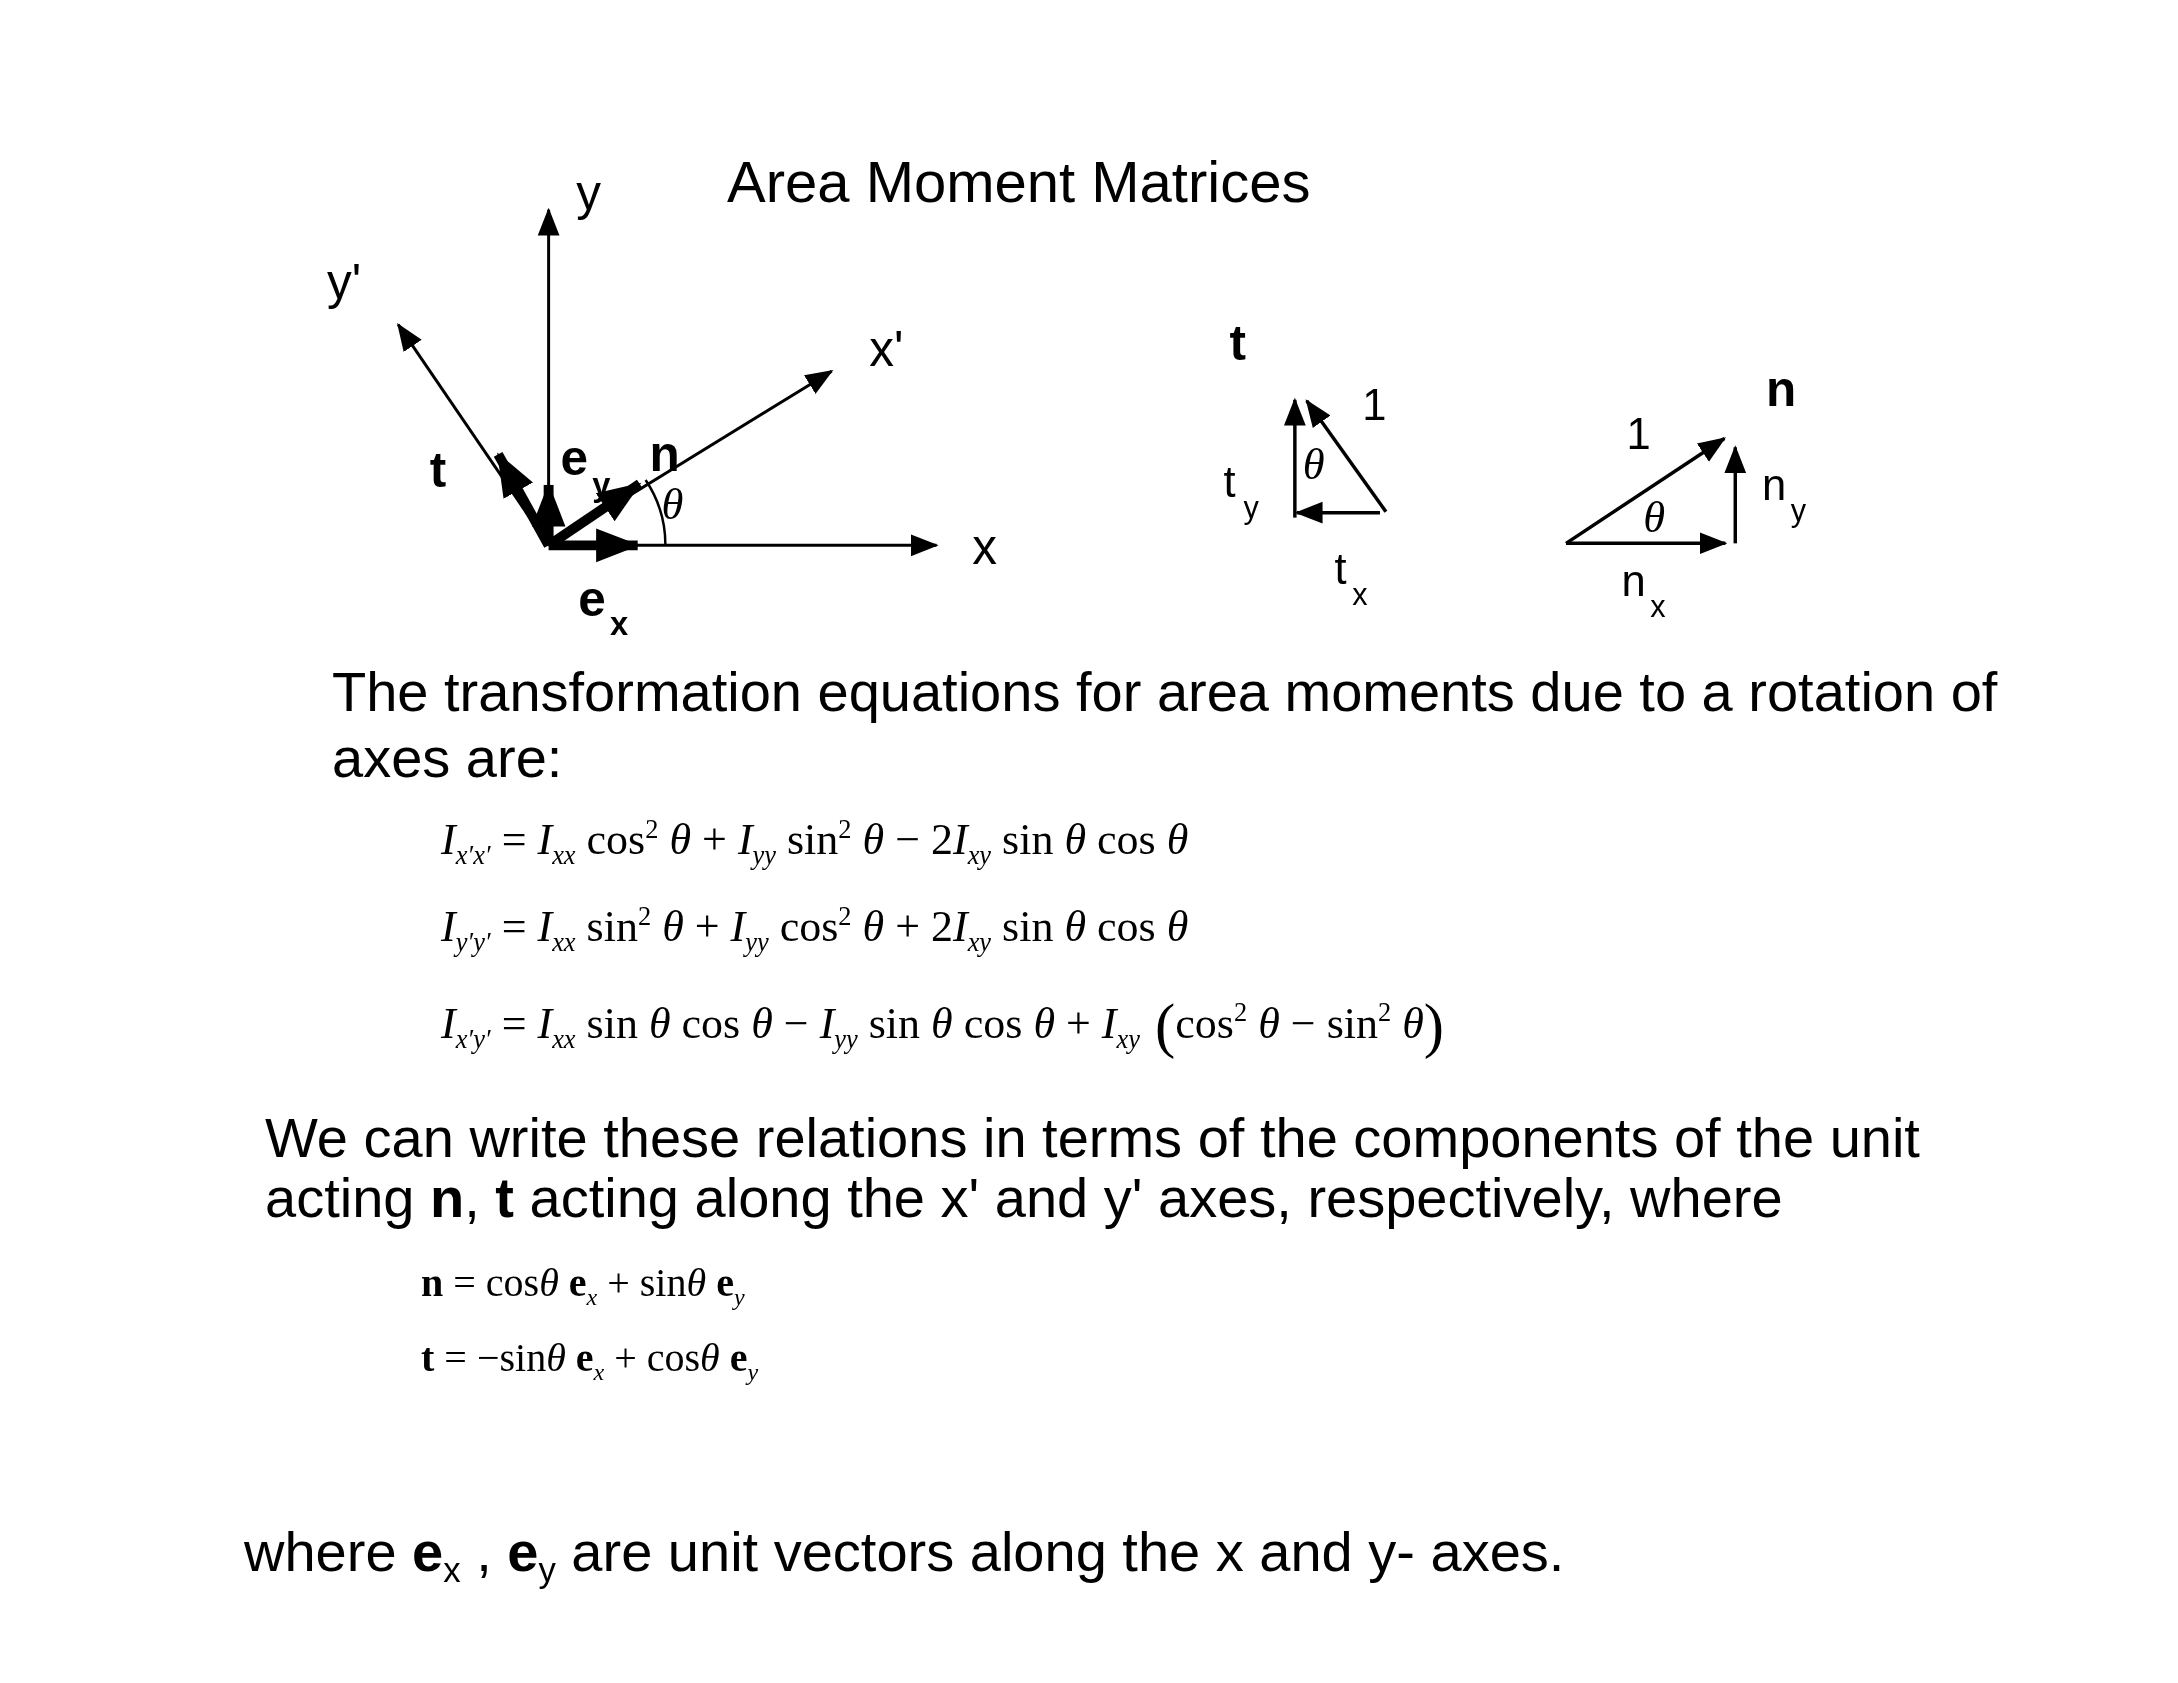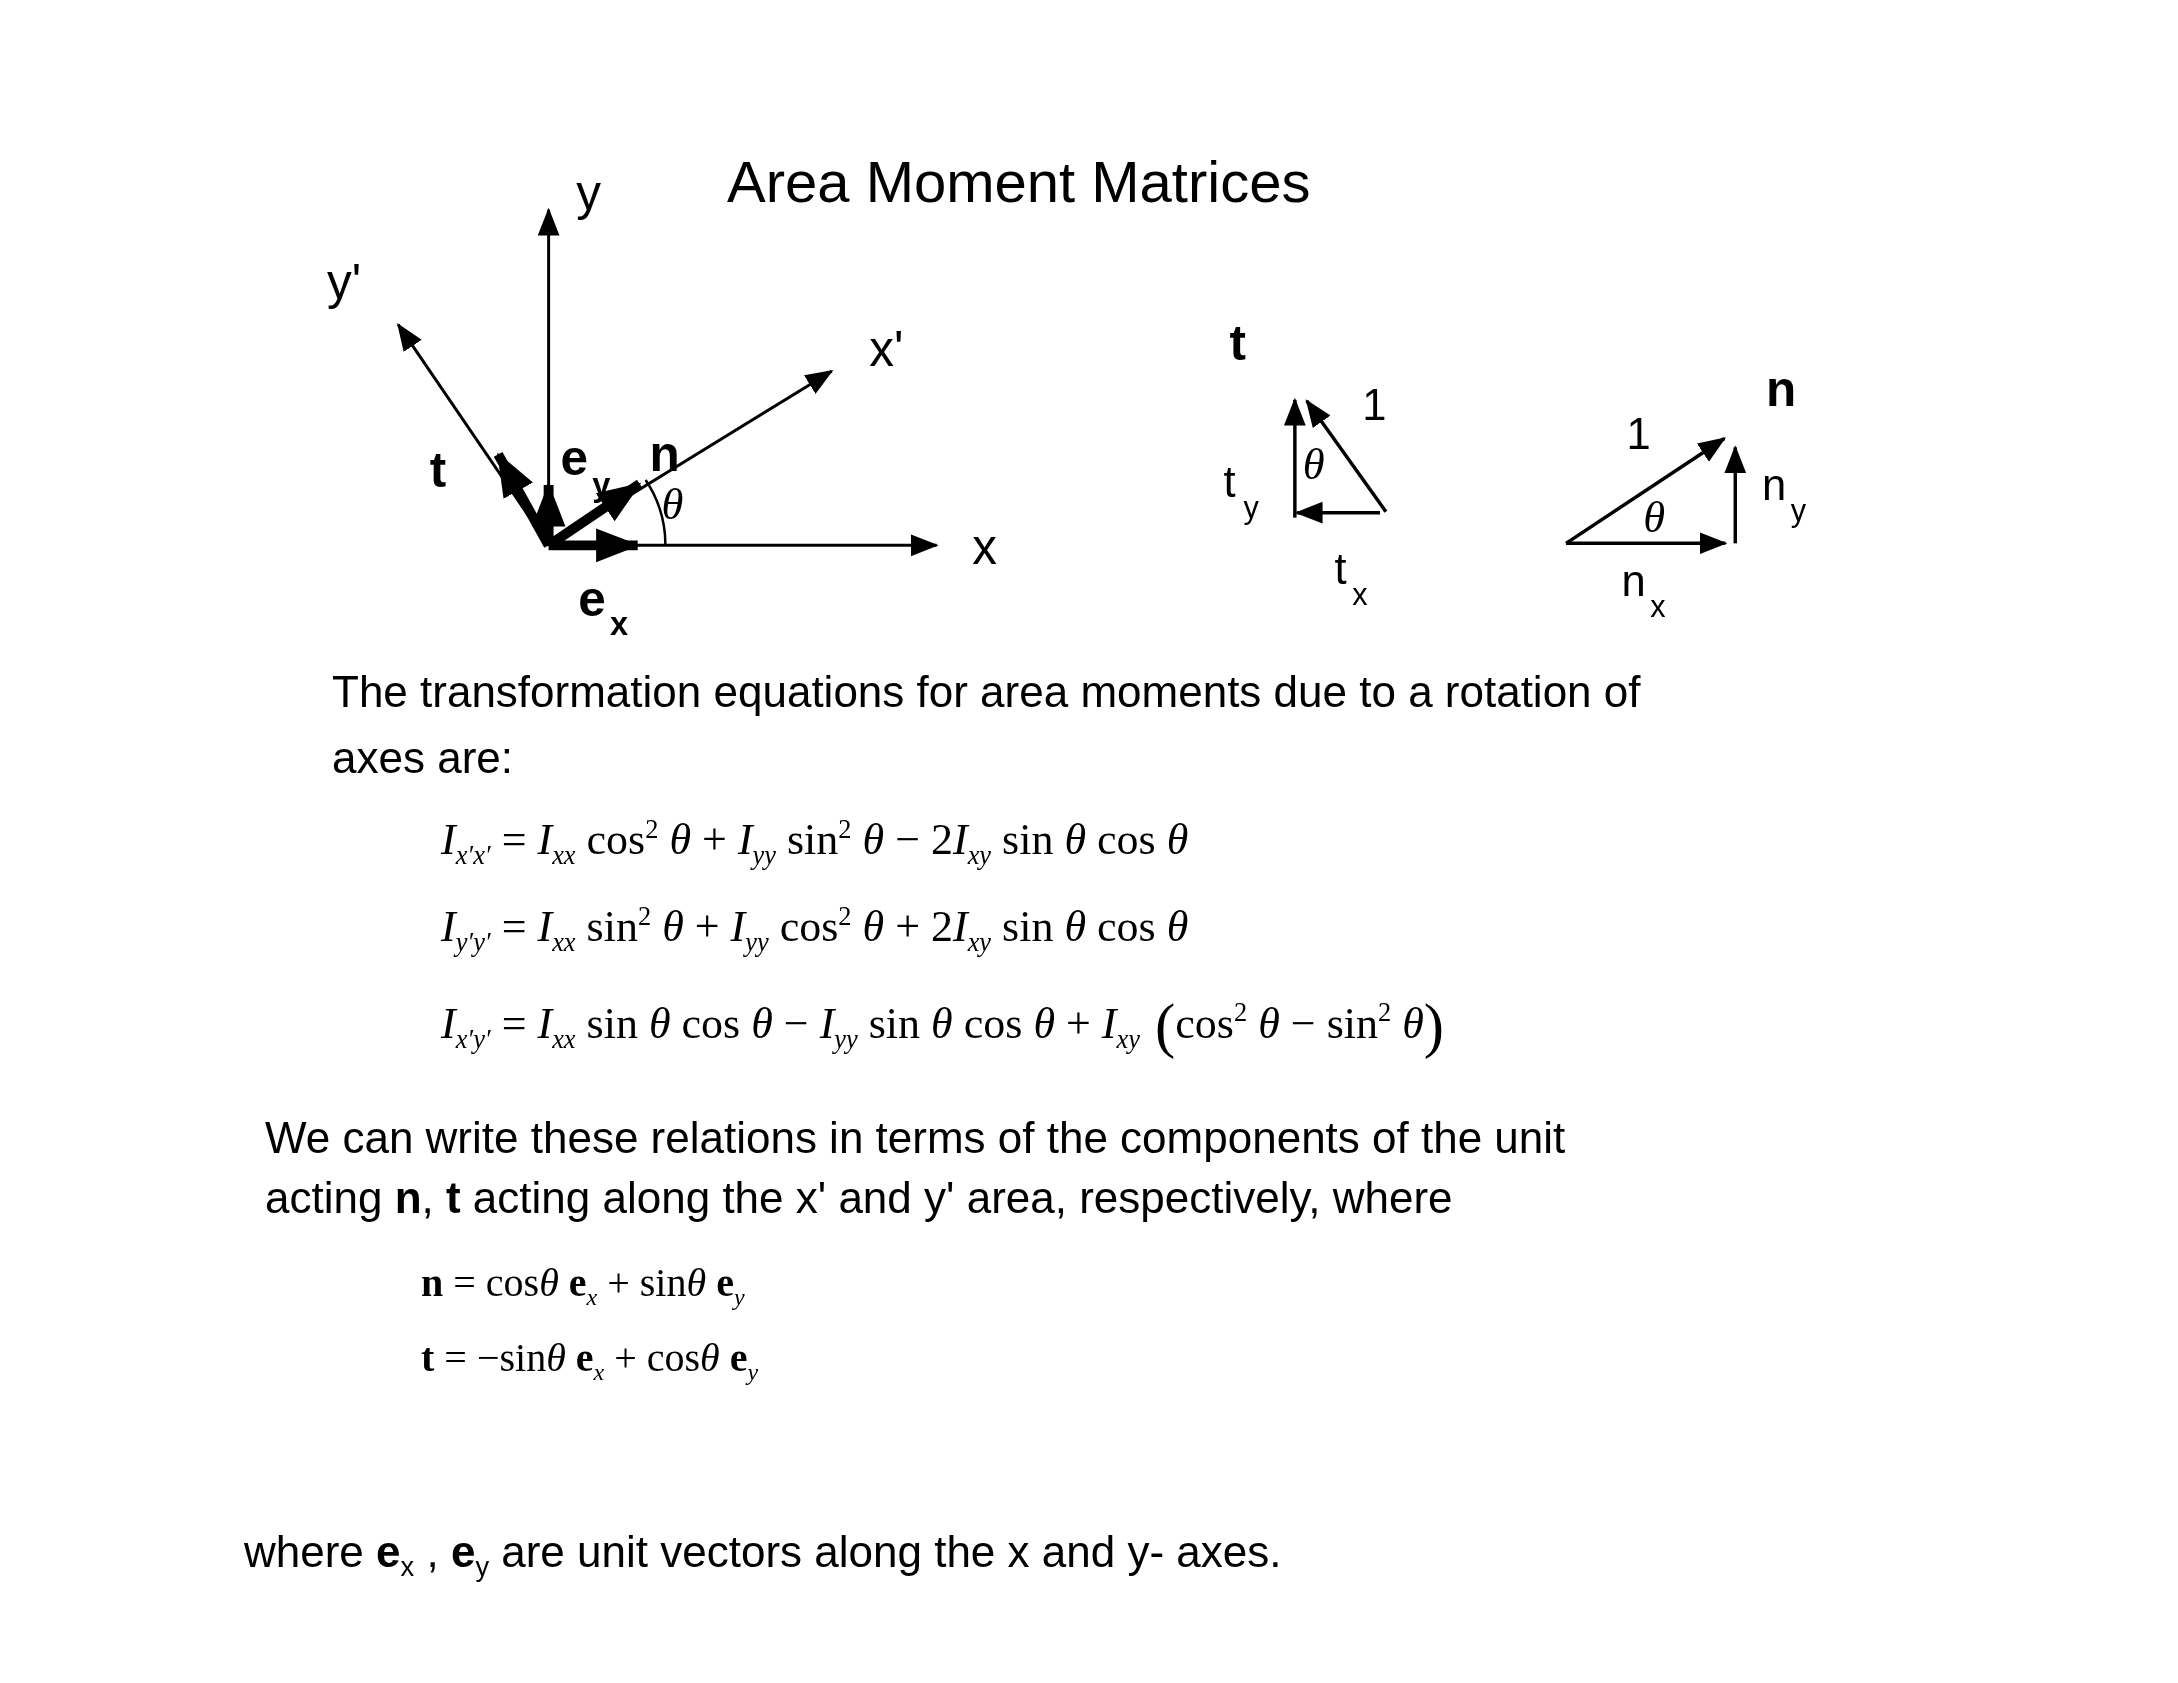--- a/index.html
+++ b/index.html
@@ -9,21 +9,21 @@
     position:relative;
     font-family:"Liberation Sans","DejaVu Sans",sans-serif;
     color:#000000;
     overflow:hidden;
   }
   .abs{position:absolute;white-space:nowrap;}
   .title{
     font-size:58px;line-height:1.1;
   }
   .para{
-    font-size:44px;line-height:66px;
+    font-size:56px;line-height:66px;
   }
   .para2{line-height:60px;}
   .eq{
     font-family:"Liberation Serif","DejaVu Serif",serif;
     font-size:44px;line-height:1.2;
   }
   .eq-small{font-size:40px;}
   
   .seg-r{}
   .seg-v{font-style:italic;}
@@ -115,20 +115,20 @@
   <div>The transformation equations for area moments due to a rotation of</div>
   <div>axes are:</div>
 </div>
 
 <div class="abs eq" style="left:441px;top:814px;"><span class="seg-v">I</span><span class="seg-sub">x′x′</span><span class="seg-r"> = </span><span class="seg-v">I</span><span class="seg-sub">xx</span><span class="seg-r"> cos</span><span class="seg-sup">2</span><span class="seg-v"> θ</span><span class="seg-r"> + </span><span class="seg-v">I</span><span class="seg-sub">yy</span><span class="seg-r"> sin</span><span class="seg-sup">2</span><span class="seg-v"> θ</span><span class="seg-r"> − 2</span><span class="seg-v">I</span><span class="seg-sub">xy</span><span class="seg-r"> sin</span><span class="seg-v"> θ</span><span class="seg-r"> cos</span><span class="seg-v"> θ</span></div>
 <div class="abs eq" style="left:441px;top:901px;"><span class="seg-v">I</span><span class="seg-sub">y′y′</span><span class="seg-r"> = </span><span class="seg-v">I</span><span class="seg-sub">xx</span><span class="seg-r"> sin</span><span class="seg-sup">2</span><span class="seg-v"> θ</span><span class="seg-r"> + </span><span class="seg-v">I</span><span class="seg-sub">yy</span><span class="seg-r"> cos</span><span class="seg-sup">2</span><span class="seg-v"> θ</span><span class="seg-r"> + 2</span><span class="seg-v">I</span><span class="seg-sub">xy</span><span class="seg-r"> sin</span><span class="seg-v"> θ</span><span class="seg-r"> cos</span><span class="seg-v"> θ</span></div>
 <div class="abs eq" style="left:441px;top:990px;"><span class="seg-v">I</span><span class="seg-sub">x′y′</span><span class="seg-r"> = </span><span class="seg-v">I</span><span class="seg-sub">xx</span><span class="seg-r"> sin</span><span class="seg-v"> θ</span><span class="seg-r"> cos</span><span class="seg-v"> θ</span><span class="seg-r"> − </span><span class="seg-v">I</span><span class="seg-sub">yy</span><span class="seg-r"> sin</span><span class="seg-v"> θ</span><span class="seg-r"> cos</span><span class="seg-v"> θ</span><span class="seg-r"> + </span><span class="seg-v">I</span><span class="seg-sub">xy</span><span class="seg-big"> (</span><span class="seg-r">cos</span><span class="seg-sup">2</span><span class="seg-v"> θ</span><span class="seg-r"> − sin</span><span class="seg-sup">2</span><span class="seg-v"> θ</span><span class="seg-big">)</span></div>
 
 <div class="abs para para2" style="left:265px;top:1108px;">
   <div>We can write these relations in terms of the components of the unit</div>
-  <div><span class="seg-r">acting </span><span class="seg-b">n</span><span class="seg-r">, </span><span class="seg-b">t</span><span class="seg-r"> acting along the x' and y' area, respectively, where</span></div>
+  <div><span class="seg-r">acting </span><span class="seg-b">n</span><span class="seg-r">, </span><span class="seg-b">t</span><span class="seg-r"> acting along the x' and y' axes, respectively, where</span></div>
 </div>
 
 <div class="abs eq eq-small" style="left:421px;top:1259px;"><span class="seg-b">n</span><span class="seg-r"> = cos</span><span class="seg-v">θ </span><span class="seg-b">e</span><span class="seg-sub">x</span><span class="seg-r"> + sin</span><span class="seg-v">θ </span><span class="seg-b">e</span><span class="seg-sub">y</span></div>
 <div class="abs eq eq-small" style="left:421px;top:1334px;"><span class="seg-b">t</span><span class="seg-r"> = −sin</span><span class="seg-v">θ </span><span class="seg-b">e</span><span class="seg-sub">x</span><span class="seg-r"> + cos</span><span class="seg-v">θ </span><span class="seg-b">e</span><span class="seg-sub">y</span></div>
 
 <div class="abs para" style="left:244px;top:1519px;"><span class="seg-r">where </span><span class="seg-b">e</span><span class="seg-subr">x</span><span class="seg-r"> , </span><span class="seg-b">e</span><span class="seg-subr">y</span><span class="seg-r"> are unit vectors along the x and y- axes.</span></div>
 
 
 </body></html>

